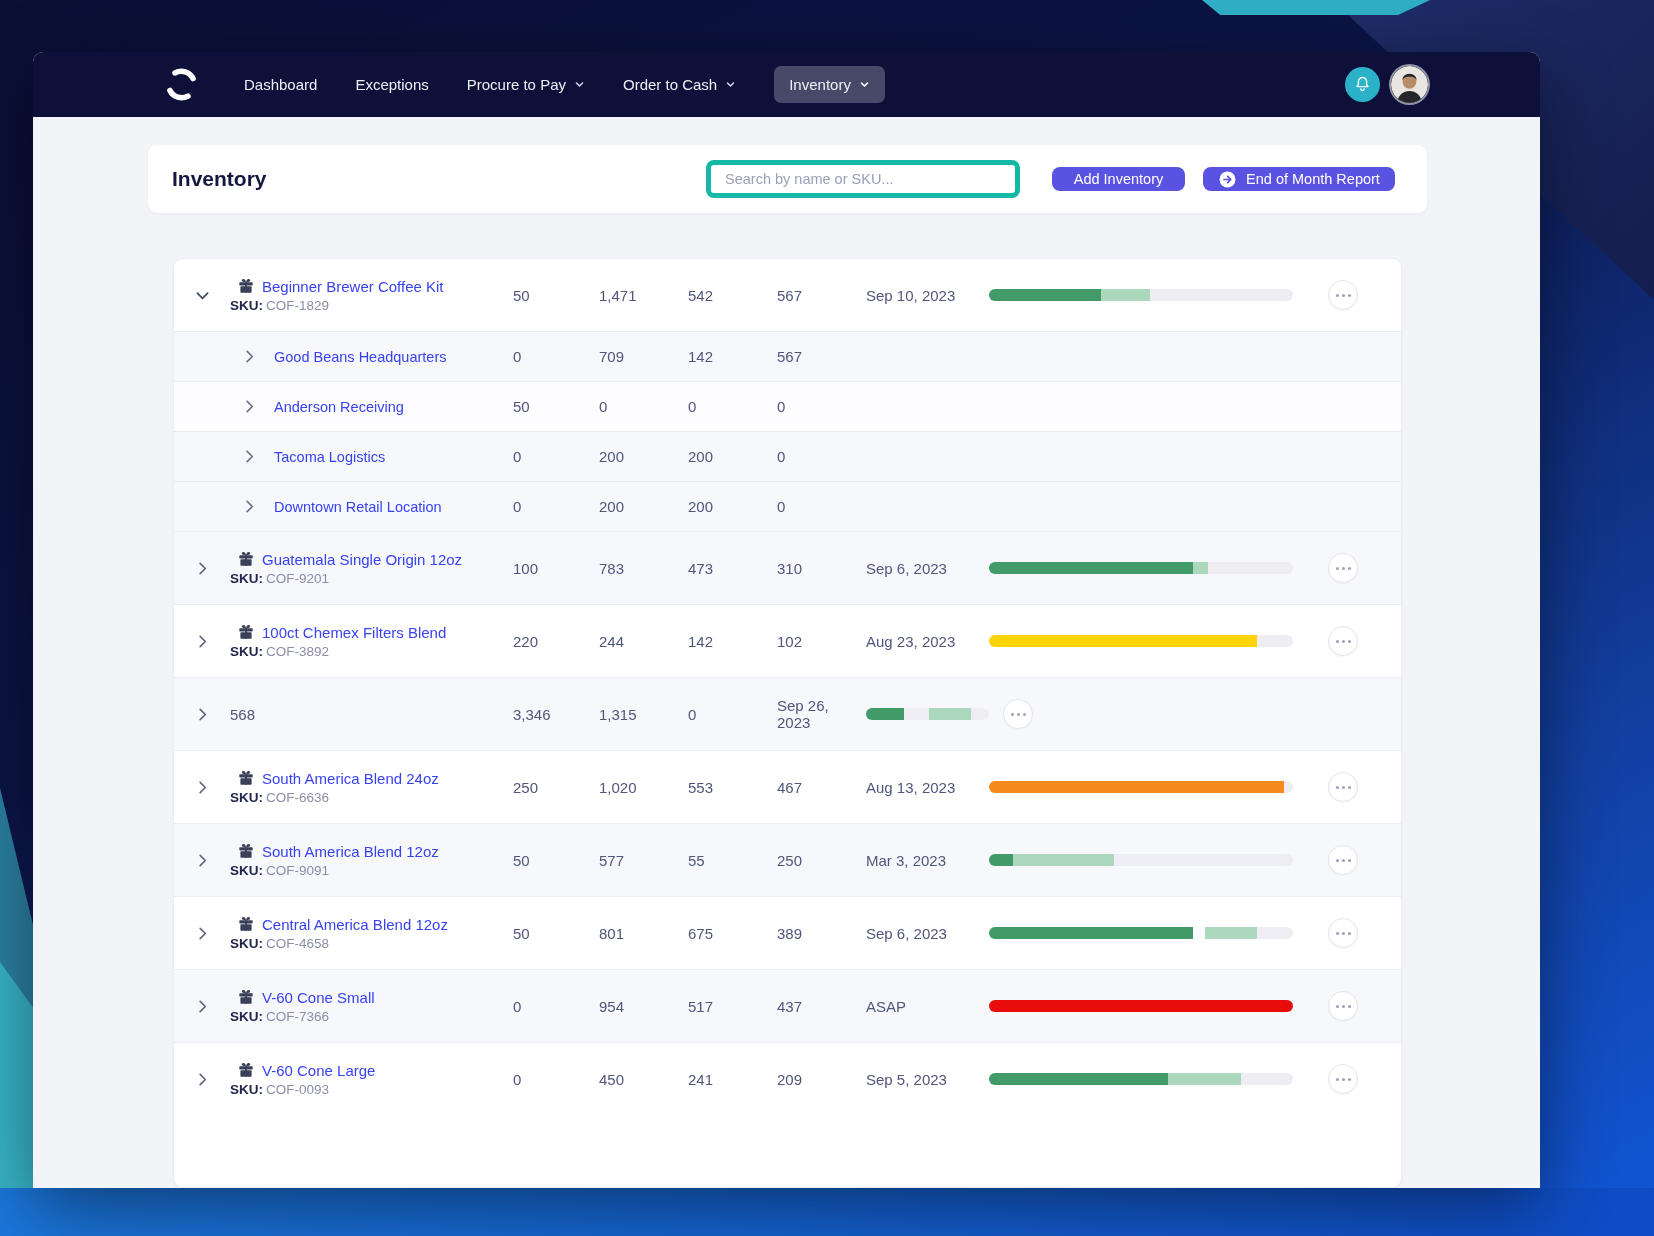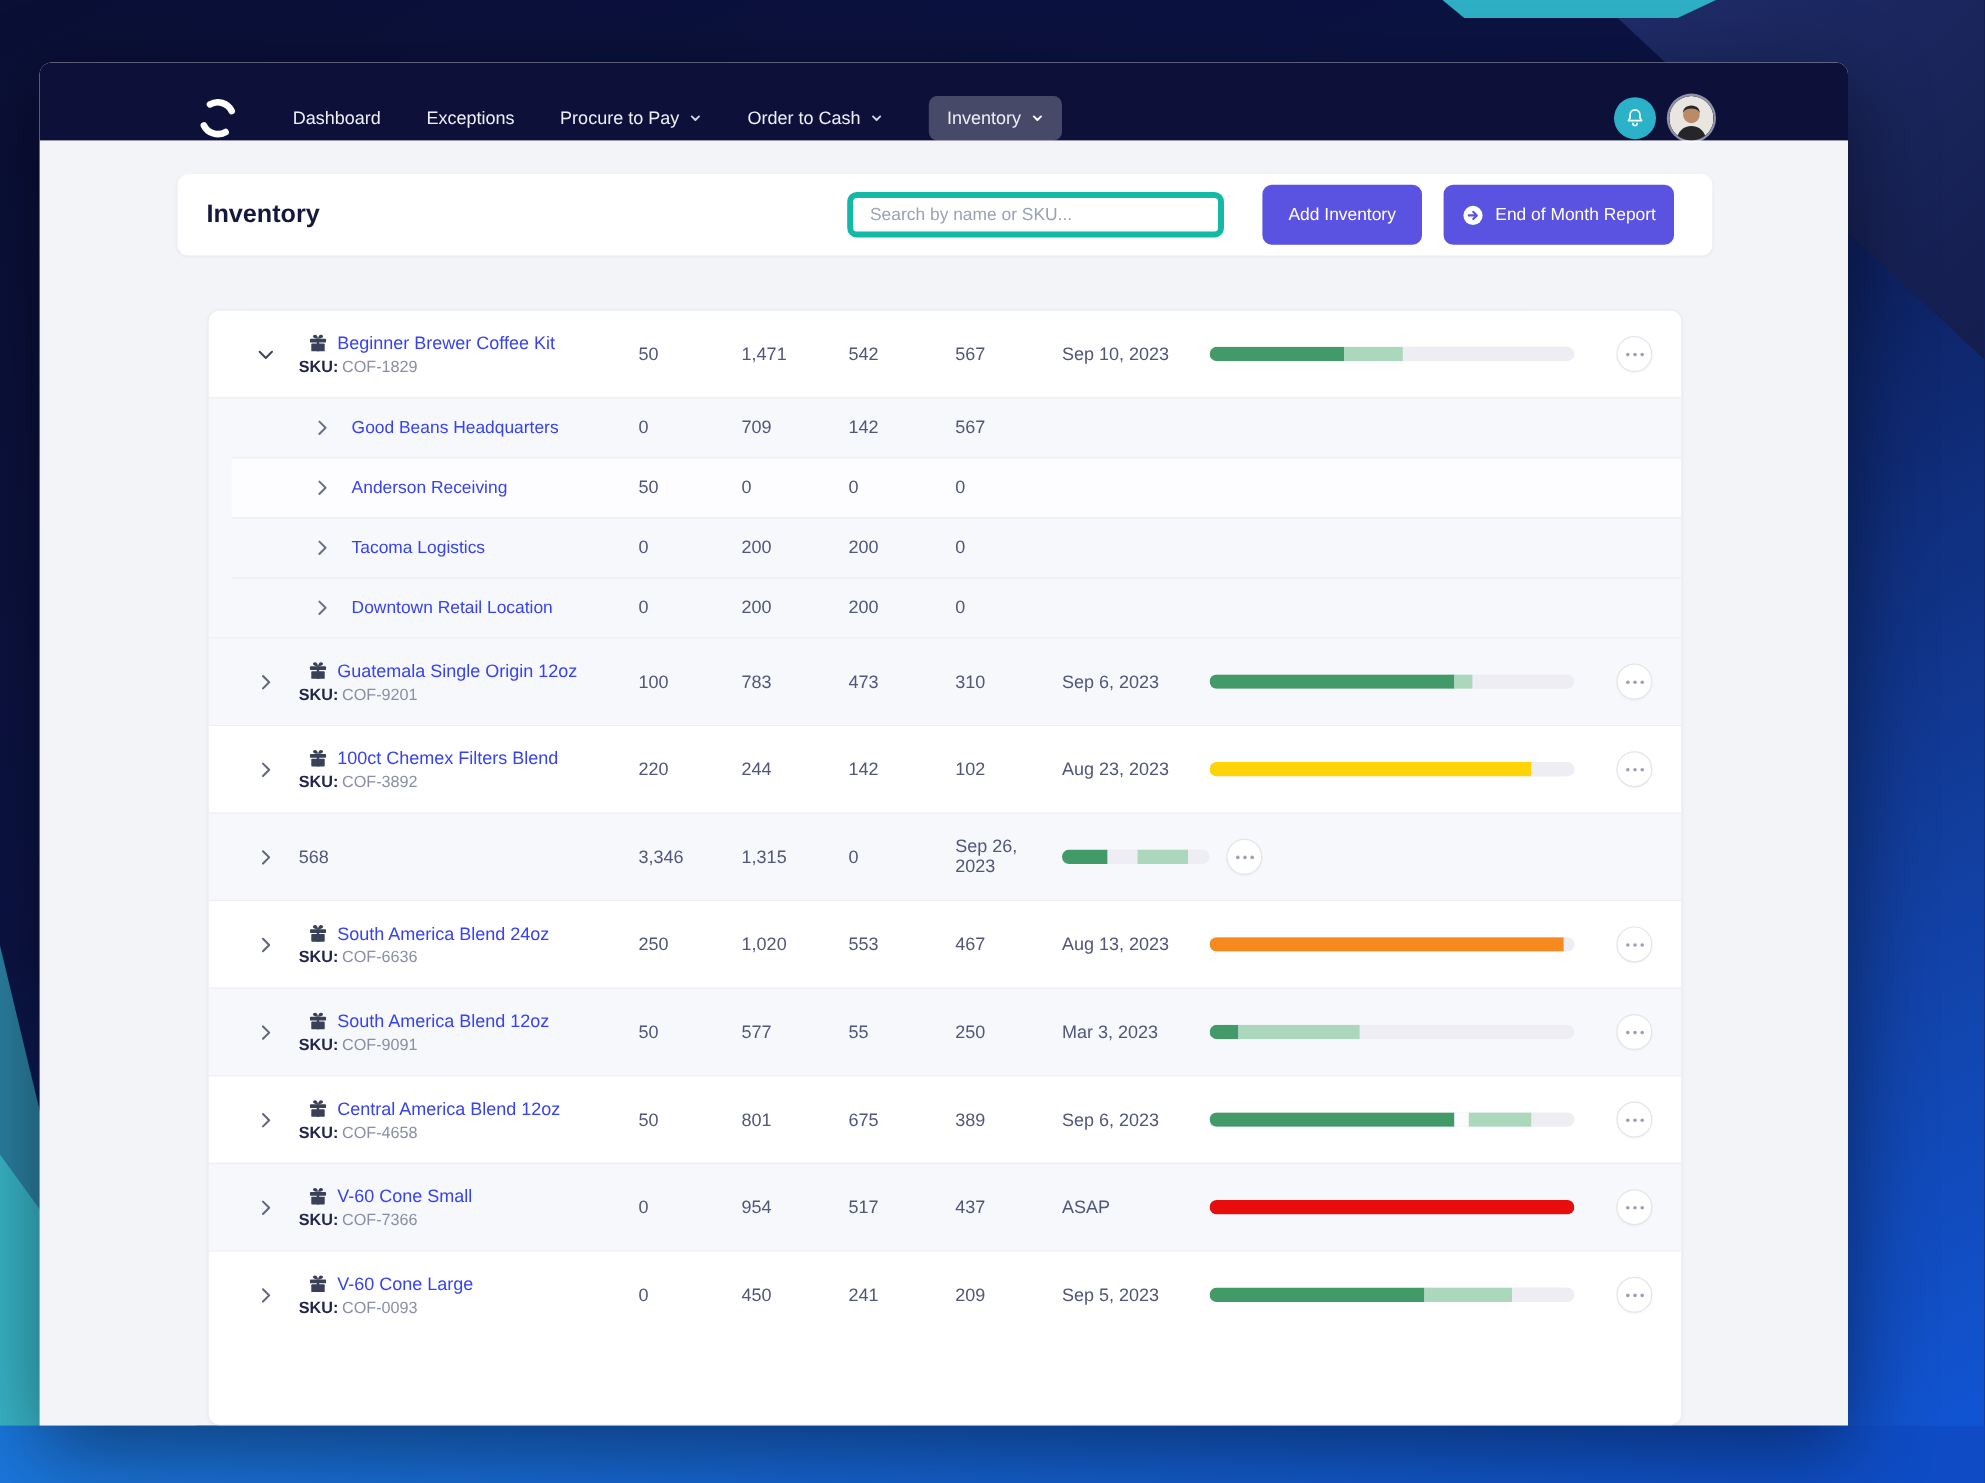--- a/index.html
+++ b/index.html
@@ -15,57 +15,57 @@
     background:#2b80a2;clip-path:polygon(0 0,88% 100%,0 100%);}
   .bg-teal-2{position:absolute;left:0;top:962px;width:165px;height:228px;
     background:#38b5c8;clip-path:polygon(0 0,100% 100%,0 100%);}
   .bg-bottom{position:absolute;left:0;top:1188px;width:100%;height:48px;
     background:linear-gradient(90deg,#1b76db,#0e4bc5);}
   
   .window{position:absolute;left:33px;top:52px;width:1507px;height:1136px;
     background:#f3f4f8;border-radius:10px 10px 0 0;z-index:10;overflow:hidden;
     box-shadow:0 20px 70px rgba(0,0,0,.45);}
   
-  .navbar{height:65px;background:var(--navbar,#0d1038);display:flex;align-items:flex-end;
+  .navbar{height:65px;background:var(--navbar,#0d1038);display:flex;align-items:center;
     padding:0 112px 0 130px;box-sizing:border-box;}
   .logo{margin-right:44px;display:flex;align-items:center;}
   .nav-items{display:flex;gap:38px;align-items:center;}
   .nav-item{color:#eef0f8;font-size:15px;display:flex;align-items:center;gap:8px;cursor:pointer;white-space:nowrap;}
   .nav-item.active{background:rgba(255,255,255,.24);padding:10px 15px;border-radius:7px;}
   .nav-right{margin-left:auto;display:flex;align-items:center;gap:11px;}
   .bell{width:35px;height:35px;border-radius:50%;background:var(--teal,#2bb1c8);
     display:flex;align-items:center;justify-content:center;border:none;cursor:pointer;}
   .avatar{width:37px;height:37px;border-radius:50%;overflow:hidden;cursor:pointer;
     box-shadow:0 0 0 2px rgba(255,255,255,.55);}
   
   .content{padding-top:28px;}
   .header-card{margin:0 113px 0 115px;height:68px;background:#fff;border-radius:9px;
     display:flex;align-items:center;padding:0 32px 0 24px;box-sizing:border-box;
     box-shadow:0 1px 3px rgba(23,25,60,.05);}
   .page-title{font-size:21px;font-weight:700;color:#14173e;}
   .search{margin-left:auto;width:314px;height:38px;border:5px solid #14b8a6;border-radius:8px;
     padding:0 14px;font-size:14.5px;color:#3a3d55;background:#fff;box-sizing:border-box;outline:none;
     font-family:"Liberation Sans",sans-serif;}
   .search::placeholder{color:#9aa0b6;}
-  .btn{height:50px;border-radius:8px;background:var(--accent,#5a52e0);color:#fff;font-size:14.5px;
+  .btn{height:24px;border-radius:8px;background:var(--accent,#5a52e0);color:#fff;font-size:14.5px;
     border:none;display:flex;align-items:center;justify-content:center;cursor:pointer;
     font-family:"Liberation Sans",sans-serif;gap:9px;}
   .btn-add{width:133px;margin-left:32px;}
   .btn-report{width:192px;margin-left:18px;}
   
   .table-card{margin:45px 138px 0 140px;height:930px;background:#fff;border-radius:10px;
     border:1px solid #ecedf3;box-sizing:border-box;overflow:hidden;
     box-shadow:0 1px 3px rgba(23,25,60,.04);}
   .grid{display:grid;grid-template-columns:56px 283px 86px 89px 89px 89px 123px 325px 1fr;align-items:center;}
   .thead{height:52px;background:#f7f8fb;border-bottom:1px solid #e9eaf1;
     font-size:14px;font-weight:700;color:#181b45;}
   .th{white-space:nowrap;}
   .trow{height:72px;background:#fff;}
   .trow.gray{background:#f7f8fb;}
-  .tbody > .trow, .tbody > .childsec{border-top:1px solid #edeef4;padding-left:19px;}
+  .tbody > .trow, .tbody > .childsec{border-top:1px solid #edeef4;}
   .tbody > :first-child{border-top:none;}
   .chev-cell{display:flex;justify-content:center;color:#60657f;cursor:pointer;}
   .chev-svg.down{transform:rotate(90deg);color:#41465f;}
   .name-cell{display:flex;flex-direction:column;gap:3px;}
   .name-line{display:flex;align-items:center;gap:8px;padding-left:8px;}
   .link{color:var(--link,#3742f0);font-size:15px;text-decoration:none;cursor:pointer;white-space:nowrap;}
   .sku-line{font-size:13.5px;color:#8a8ea6;}
   .sku-line b{color:#22264c;font-weight:700;margin-right:3px;}
   .num{font-size:15px;color:#51567b;}
   .barcell{display:flex;}

